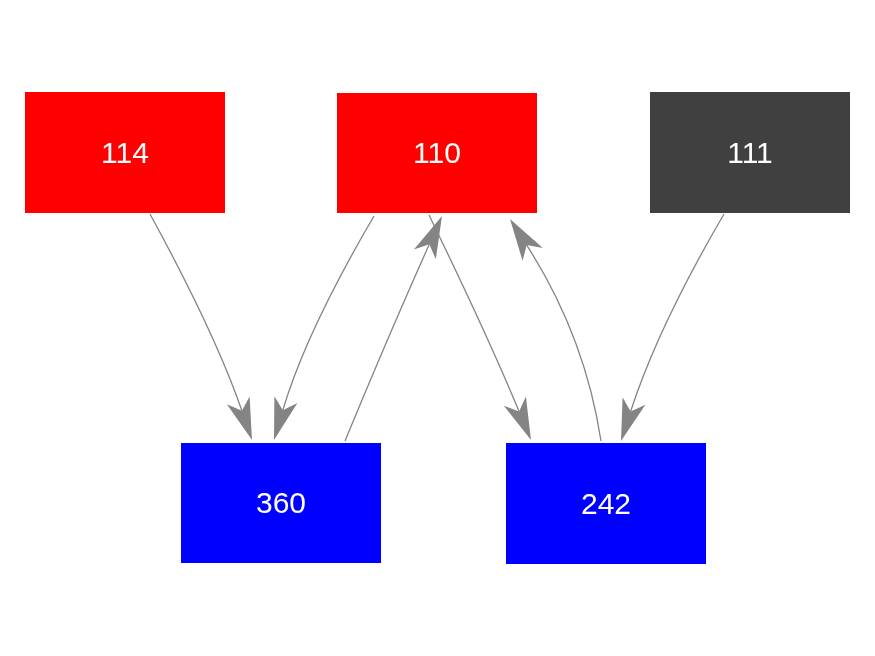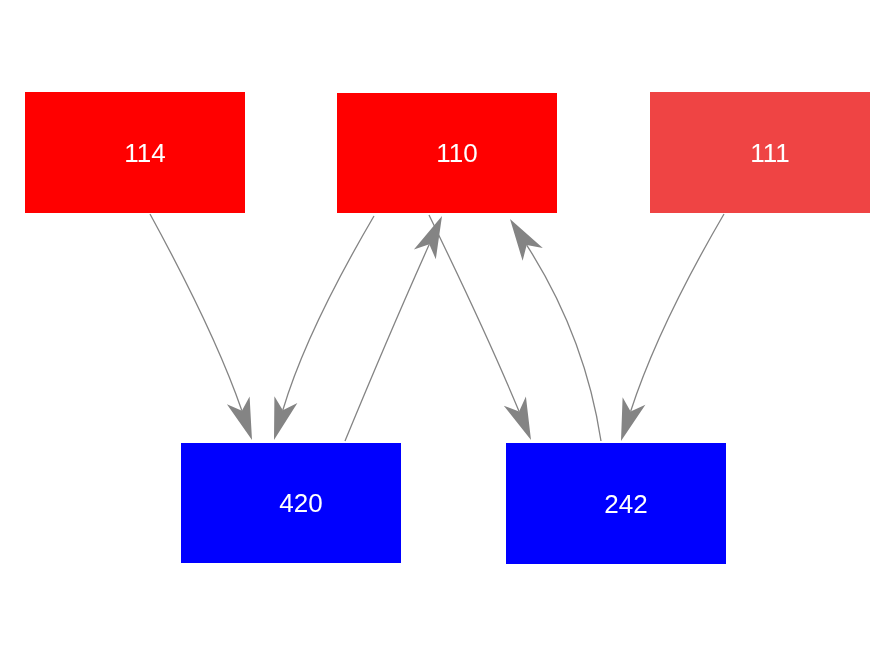--- a/index.html
+++ b/index.html
@@ -11,25 +11,24 @@
     background: #ffffff;
     overflow: hidden;
     font-family: "Liberation Sans", "DejaVu Sans", sans-serif;
   }
   #edges { position: absolute; left: 0; top: 0; display: block; }
   .node {
     position: absolute;
     display: flex;
     align-items: center;
     justify-content: center;
-    font-size: 26px;
+    font-size: 30px;
     line-height: 1;
     user-select: none;
     cursor: default;
-    padding-left: 20px;
   }
 </style>
 </head>
 <body style="background: rgb(255, 255, 255);">
 
 <div id="canvas">
   <svg id="edges" width="875" height="656" viewBox="0 0 875 656">
       <path d="M 150 214 Q 215 333 241.9 410.7" fill="none" stroke="#848484" stroke-width="1.3"></path>
       <path d="M 252 440 L 226.9 404.2 L 241.9 410.7 L 249.6 396.4 Z" fill="#848484"></path>
       <path d="M 374 216 Q 306 332 282.8 410.3" fill="none" stroke="#848484" stroke-width="1.3"></path>
@@ -43,22 +42,22 @@
       <path d="M 724 214 Q 658 327 630.6 411.5" fill="none" stroke="#848484" stroke-width="1.3"></path>
       <path d="M 621 441 L 622.6 397.3 L 630.6 411.5 L 645.4 404.8 Z" fill="#848484"></path>
     </svg>
 
   <div class="node" style="left: 25px; top: 92px; width: 200px; height: 121px; background: rgb(255, 0, 0); color: rgb(255, 255, 255);">
     <span>114</span>
   </div>
   <div class="node" style="left: 337px; top: 93px; width: 200px; height: 120px; background: rgb(255, 0, 0); color: rgb(255, 255, 255); text-align: center;">
     <span>110</span>
   </div>
-  <div class="node" style="left: 650px; top: 92px; width: 200px; height: 121px; background: #ef4444; color: rgb(255, 255, 255);">
+  <div class="node" style="left: 650px; top: 92px; width: 200px; height: 121px; background: #404040; color: rgb(255, 255, 255);">
     <span>111</span>
   </div>
   <div class="node" style="left: 181px; top: 443px; width: 200px; height: 120px; background: rgb(0, 0, 255); color: rgb(255, 255, 255);">
-    <span>420</span>
+    <span>360</span>
   </div>
   <div class="node" style="left: 494px; top: 443px; width: 200px; height: 121px; background: rgb(0, 0, 255); color: rgb(255, 255, 255); margin-left: 12px;">
     <span>242</span>
   </div>
 </div>
 
 </body></html>

